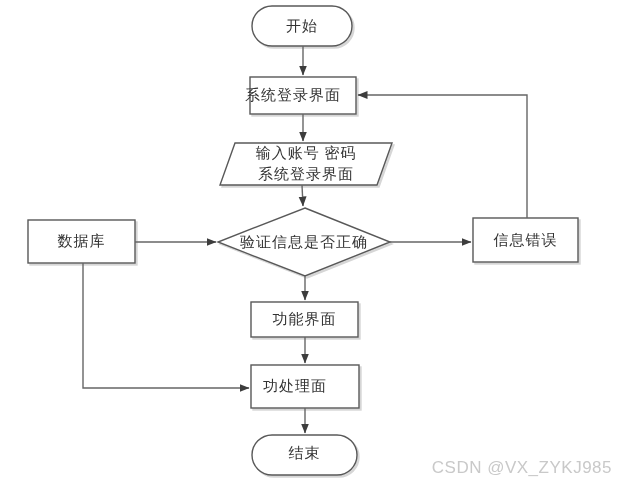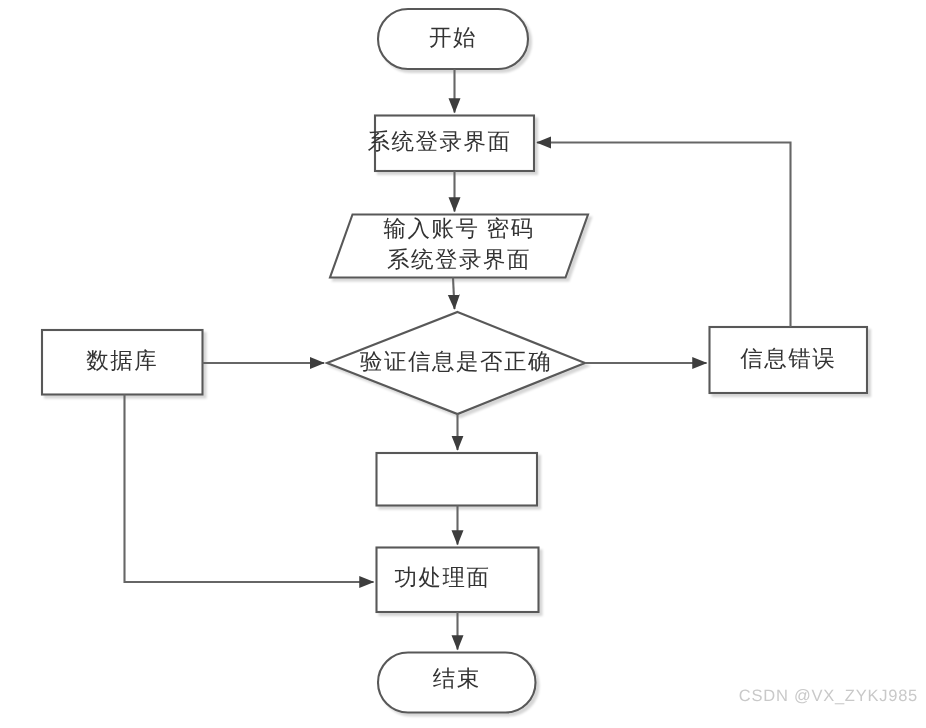--- a/index.html
+++ b/index.html
@@ -7,21 +7,21 @@
     position:relative;width:617px;height:485px;background:#ffffff;overflow:hidden;
     font-family:"Liberation Serif","DejaVu Serif",serif;
   }
   #wires{position:absolute;left:0;top:0;}
   .node-label{
     position:absolute;display:flex;align-items:center;justify-content:center;
     color:#333333;font-size:15px;line-height:21px;
     letter-spacing:1px;white-space:pre;pointer-events:none;
   }
   .watermark{
-    position:absolute;right:5px;top:458px;color:#c9c9c9;font-size:11px;
+    position:absolute;right:5px;top:458px;color:#c9c9c9;font-size:17px;
     letter-spacing:0.5px;font-family:"Liberation Sans","DejaVu Sans",sans-serif;
   }
 </style>
 </head>
 <body>
 
 <div id="stage">
 
   <svg id="wires" width="617" height="485" viewBox="0 0 617 485">
     <defs>
@@ -64,19 +64,20 @@
   <div class="node-label" style="left:250px;top:77px;width:86px;height:37px;">系统登录界面</div>
 
   <div class="node-label" style="left:220px;top:143px;width:172px;height:42px;flex-direction:column;"><span>输入账号 密码</span><span>系统登录界面</span></div>
 
   <div class="node-label" style="left:28px;top:220px;width:107px;height:43px;">数据库</div>
 
   <div class="node-label" style="left:218px;top:208px;width:172px;height:68px;">验证信息是否正确</div>
 
   <div class="node-label" style="left:473px;top:218px;width:105px;height:44px;">信息错误</div>
 
+  <div class="node-label" style="left:251px;top:302px;width:107px;height:35px;">功能界面</div>
 
   <div class="node-label" style="left:251px;top:365px;width:88px;height:43px;">功处理面</div>
 
   <div class="node-label" style="left:252px;top:435px;width:105px;height:36px;">结束</div>
 
   <div class="watermark">CSDN @VX_ZYKJ985</div>
 </div>
 
 </body></html>

